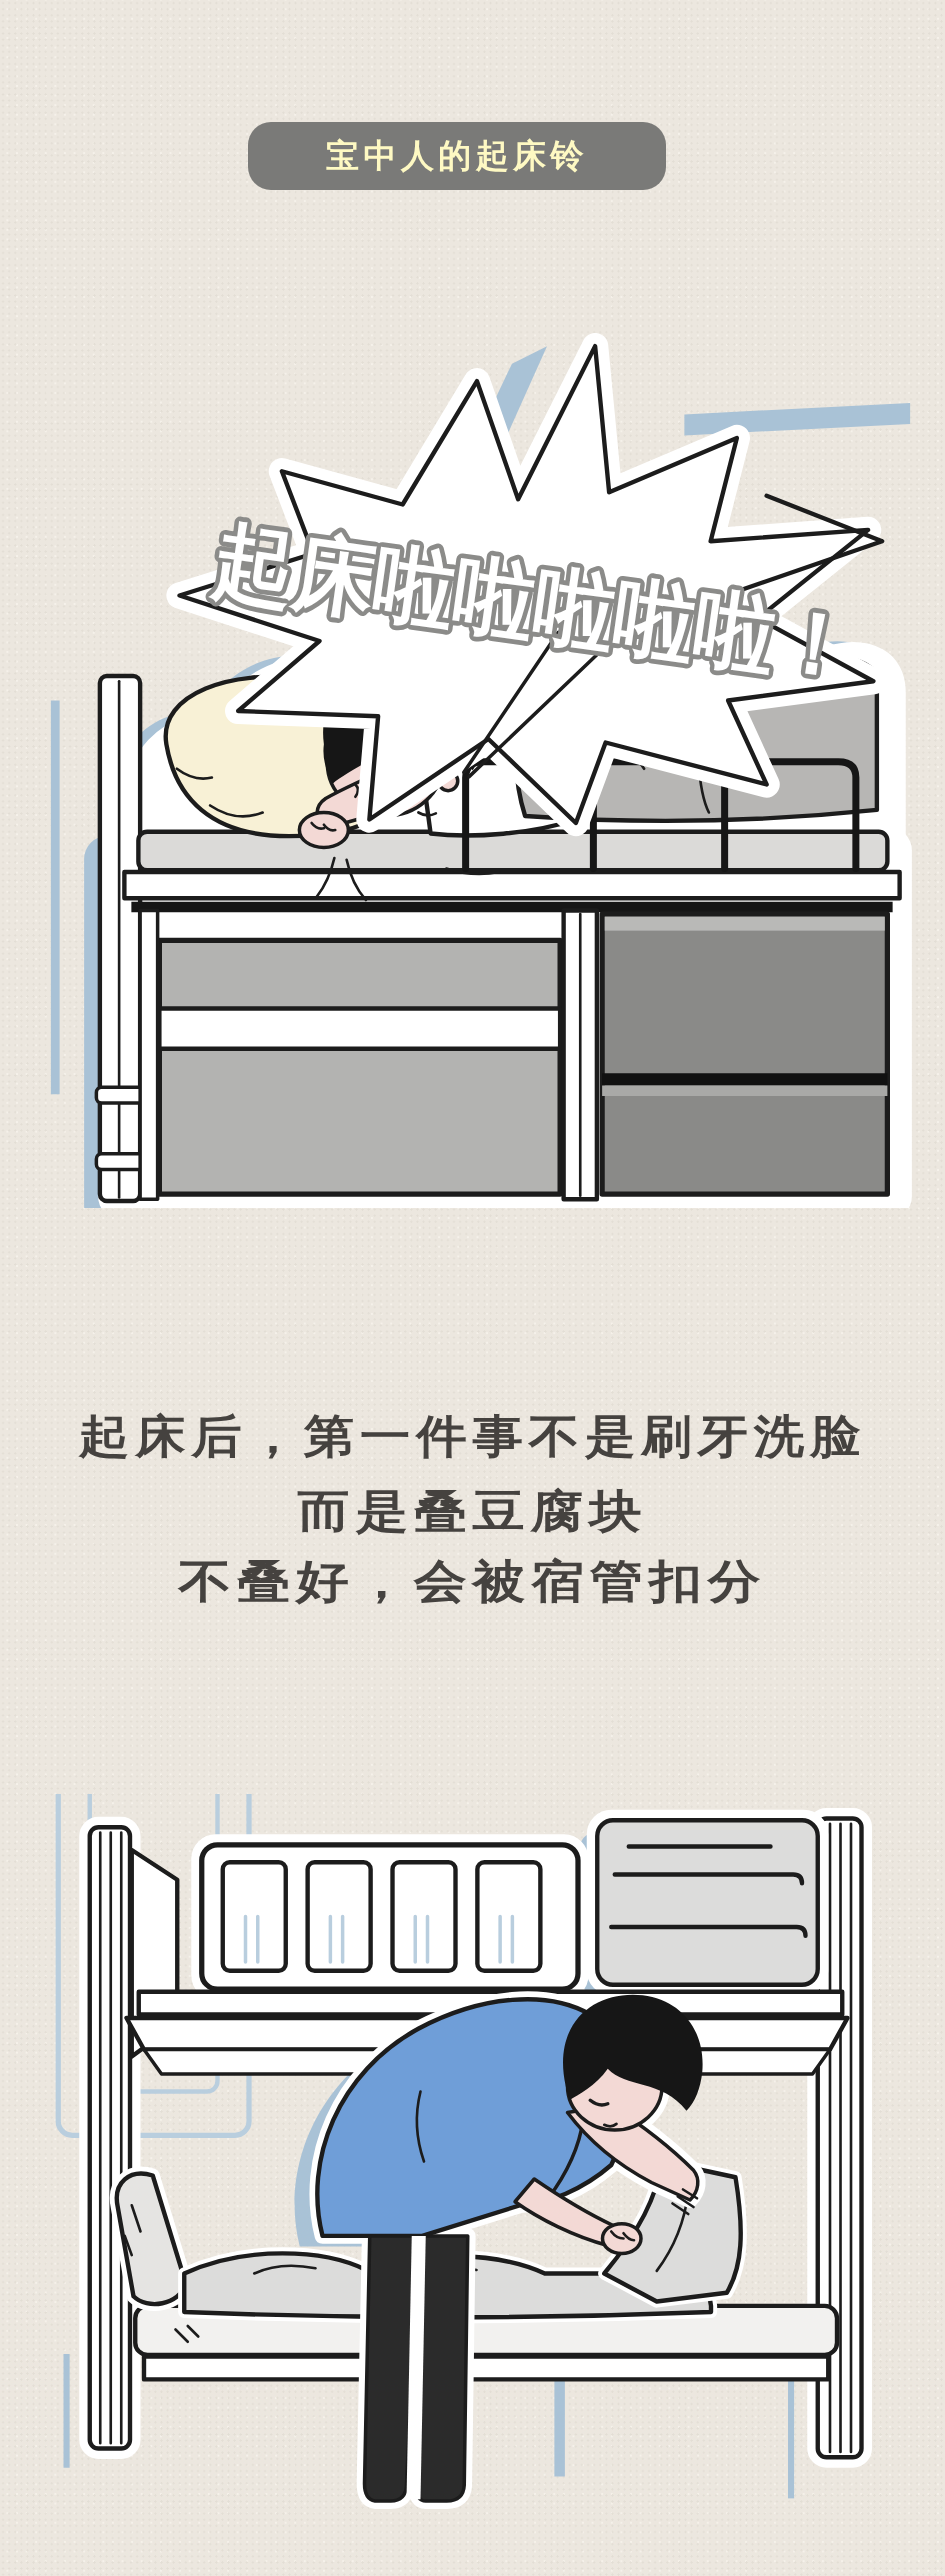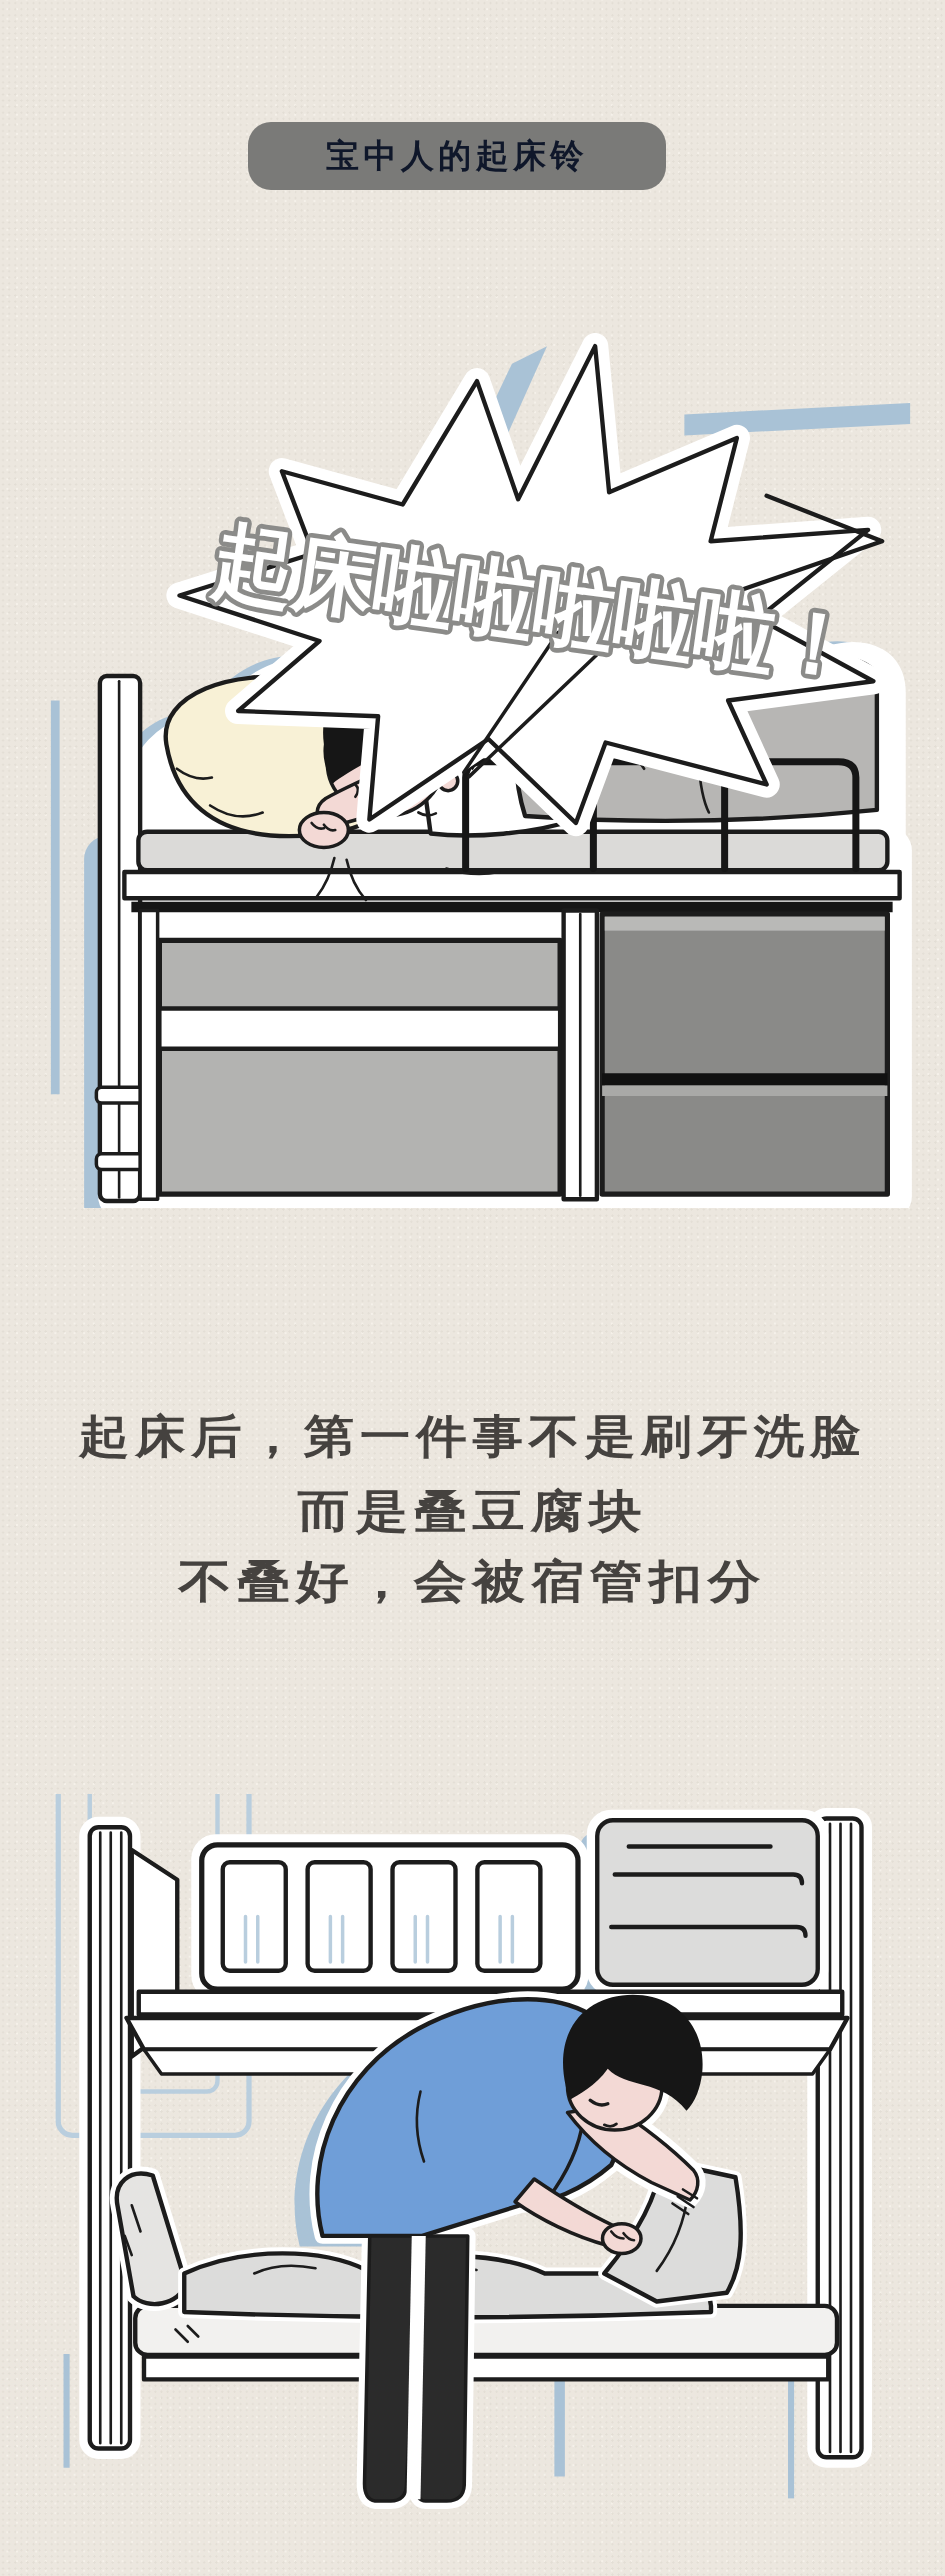--- a/index.html
+++ b/index.html
@@ -4,21 +4,21 @@
 <style>
   html,body{margin:0;padding:0;}
   body{width:945px;font-family:"DejaVu Sans","Liberation Sans",sans-serif;}
   .page{position:relative;width:945px;height:2576px;overflow:hidden;
         background-color:#ece7df;
         background-image:radial-gradient(#e3ded5 0.9px, transparent 0.9px),
                          radial-gradient(#f5f1ea 0.9px, transparent 0.9px);
         background-size:6.1px 6.1px,9.6px 9.6px;background-position:0 0,2.6px 4.4px;}
   .badge{position:absolute;left:248px;top:122px;width:418px;height:68px;
          border-radius:23px;display:flex;align-items:center;justify-content:center;}
-  .badge span{color:#0f172a;font-size:33px;font-weight:700;letter-spacing:4.4px;}
+  .badge span{color:#fef9c3;font-size:33px;font-weight:700;letter-spacing:4.4px;}
   .panel{position:absolute;display:block;}
   #panel-top{left:35px;top:333px;}
   #caption-svg{left:0px;top:1399px;}
   #panel-bottom{left:44px;top:1794px;}
   svg text{font-family:"DejaVu Sans","Liberation Sans",sans-serif;}
 </style>
 </head>
 <body>
 
 <div class="page" style="background-color: rgb(236, 231, 223);">

